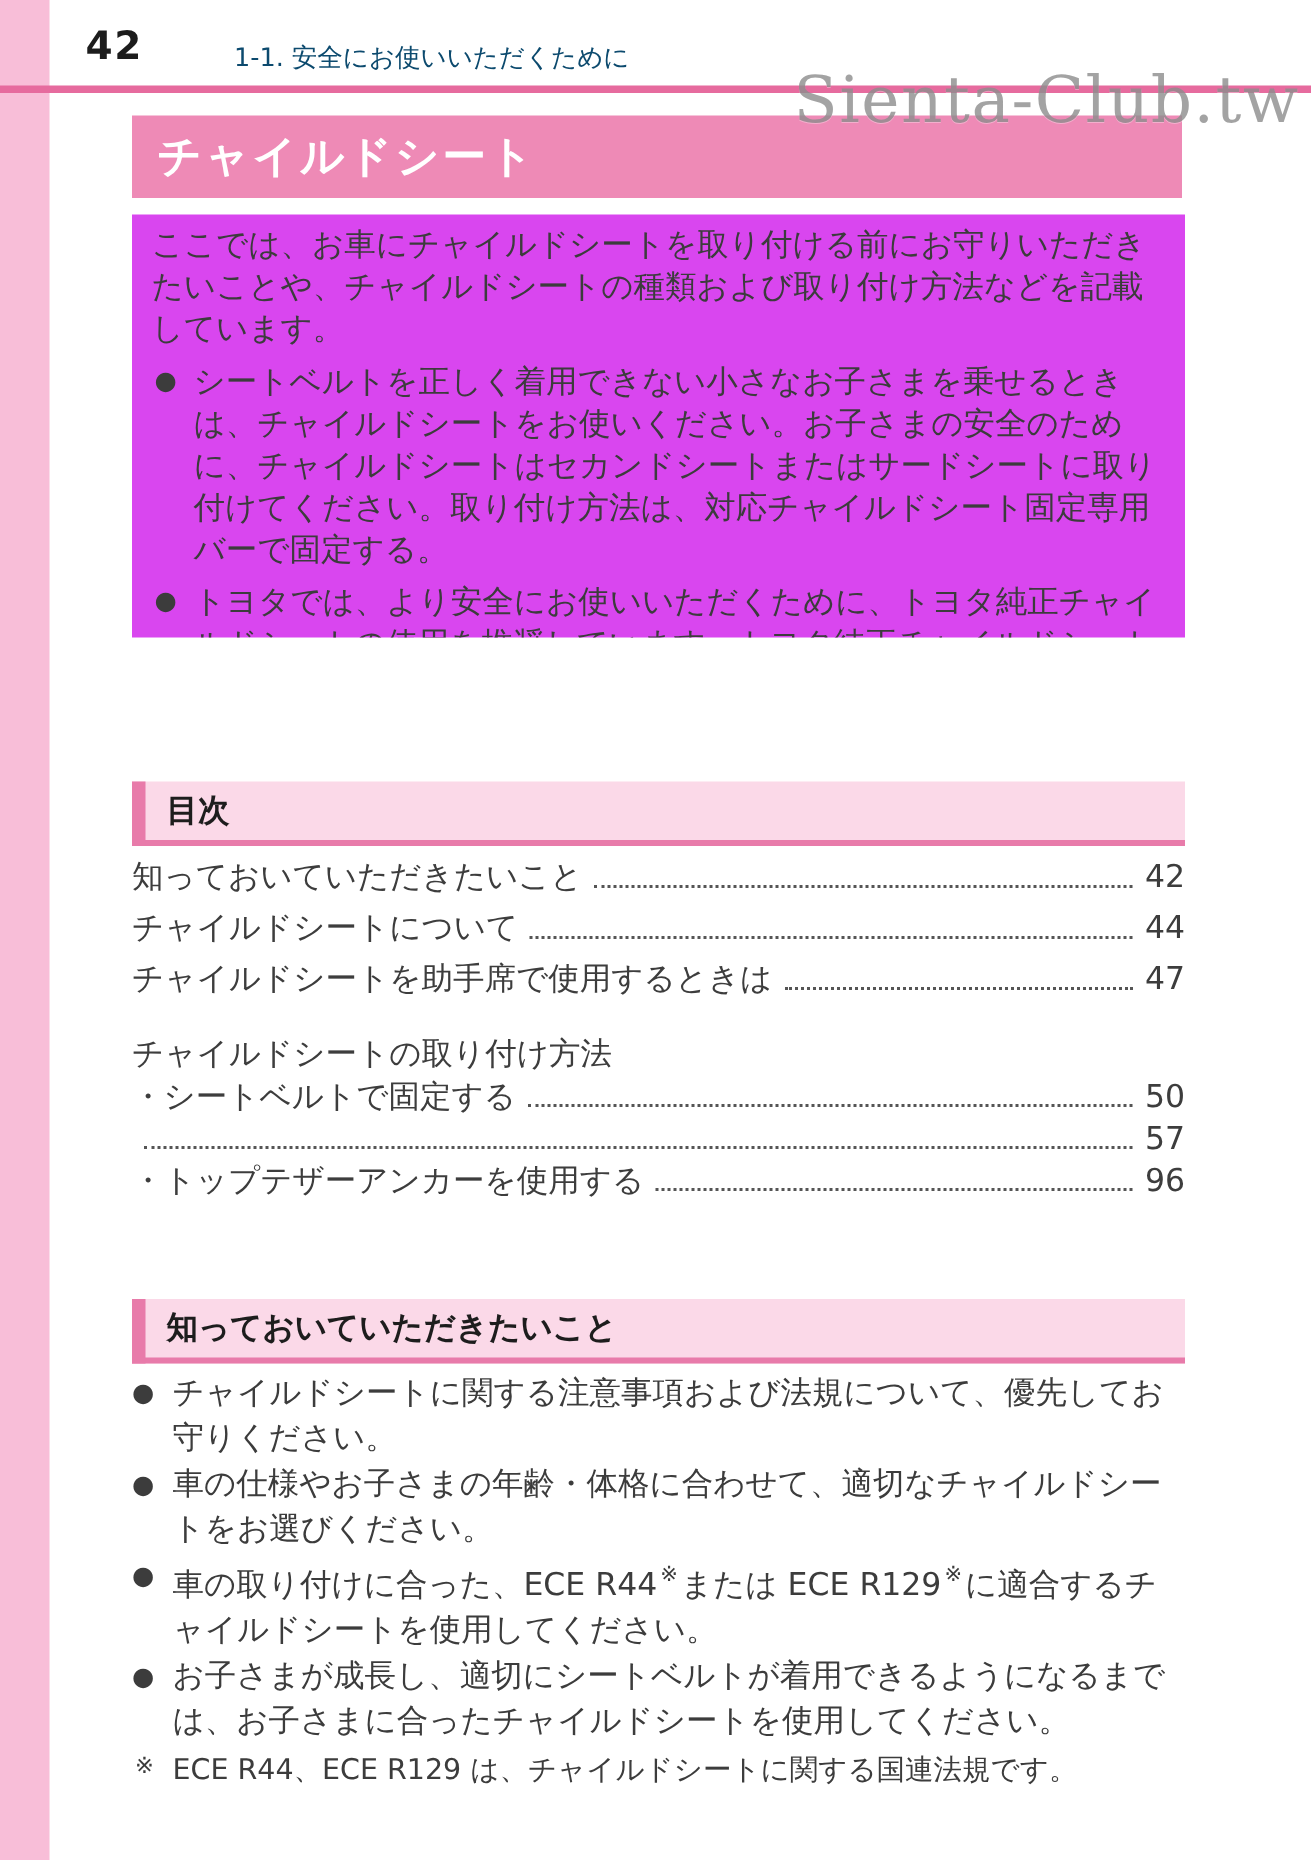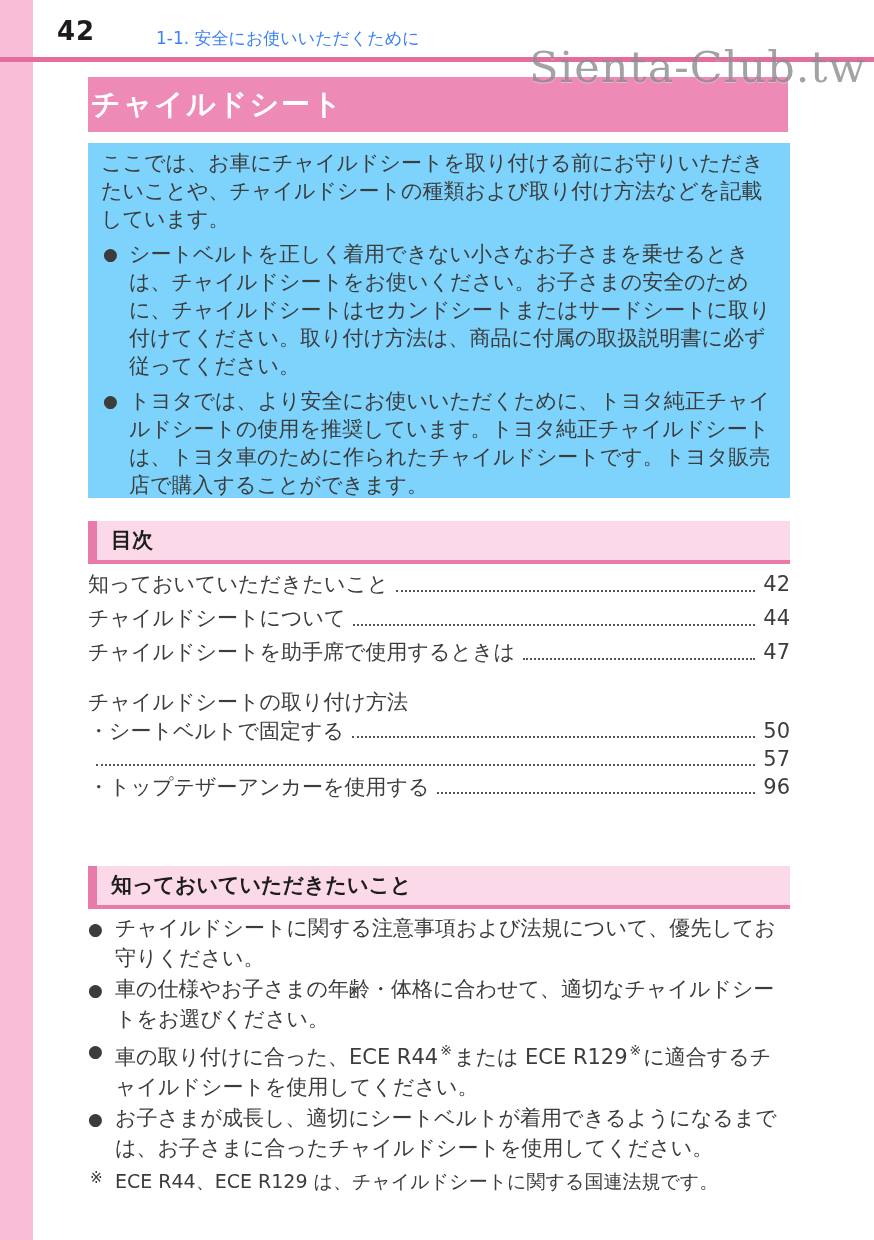--- a/index.html
+++ b/index.html
@@ -9,43 +9,43 @@
   }
   .sidebar-strip {
     position:absolute; left:0; top:0; width:33px; height:1240px;
     background:#f8bed8;
   }
   .page-number {
     position:absolute; left:57px; top:16px; font-size:26px; font-weight:bold;
     color:#1c1c1c; letter-spacing:1px;
   }
   .breadcrumb {
-    position:absolute; left:156px; top:27px; font-size:17px; color:#3b82f6;
+    position:absolute; left:156px; top:27px; font-size:17px; color:#0c4a6e;
   }
   .top-rule {
     position:absolute; left:0; top:57px; width:874px; height:5px; background:#e66b9e;
   }
   .watermark {
     position:absolute; left:498px; top:42px; z-index:5;
     font-family:"DejaVu Serif", serif; font-size:43px; color:#8d8d8d;
     opacity:0.8; letter-spacing:1px; white-space:nowrap;
     text-shadow:0 1px 0 rgba(255,255,255,.4);
     margin-left:31px;
   }
   .title-bar {
     position:absolute; left:88px; top:77px; width:700px; height:55px;
-    background:#ee8ab6; box-sizing:border-box; padding-left:3px;
+    background:#ee8ab6; box-sizing:border-box; padding-left:17px;
     display:flex; align-items:center;
   }
   .title-bar .title-text {
     color:#ffffff; font-size:29px; font-weight:bold; letter-spacing:2px;
   }
   .info-box {
-    position:absolute; left:88px; top:143px; width:702px; height:355px;
-    background:#7dd3fc; box-sizing:border-box; padding:6px 15px 0 13px;
+    position:absolute; left:88px; top:143px; width:702px; height:282px;
+    background:#d946ef; box-sizing:border-box; padding:6px 15px 0 13px;
     font-size:21px; line-height:28px; overflow:hidden;
   }
   .info-lead { margin:0; }
   .info-bullet {
     position:relative; margin-top:7px; padding-left:28px;
   }
   .bullet-mark {
     position:absolute; left:2px; top:0; font-size:17px;
   }
   .section-header {
@@ -96,21 +96,21 @@
   <div class="watermark">Sienta-Club.tw</div>
 
   <div class="title-bar">
     <span class="title-text">チャイルドシート</span>
   </div>
 
   <div class="info-box">
     <p class="info-lead">ここでは、お車にチャイルドシートを取り付ける前にお守りいただきたいことや、チャイルドシートの種類および取り付け方法などを記載しています。</p>
     <div class="info-bullet">
       <span class="bullet-mark">●</span>
-      <span>シートベルトを正しく着用できない小さなお子さまを乗せるときは、チャイルドシートをお使いください。お子さまの安全のために、チャイルドシートはセカンドシートまたはサードシートに取り付けてください。取り付け方法は、商品に付属の取扱説明書に必ず従ってください。</span>
+      <span>シートベルトを正しく着用できない小さなお子さまを乗せるときは、チャイルドシートをお使いください。お子さまの安全のために、チャイルドシートはセカンドシートまたはサードシートに取り付けてください。取り付け方法は、対応チャイルドシート固定専用バーで固定する。</span>
     </div>
     <div class="info-bullet">
       <span class="bullet-mark">●</span>
       <span>トヨタでは、より安全にお使いいただくために、トヨタ純正チャイルドシートの使用を推奨しています。トヨタ純正チャイルドシートは、トヨタ車のために作られたチャイルドシートです。トヨタ販売店で購入することができます。</span>
     </div>
   </div>
 
   <div class="section-header toc-header">
     <span class="heading-text">目次</span>
   </div>

